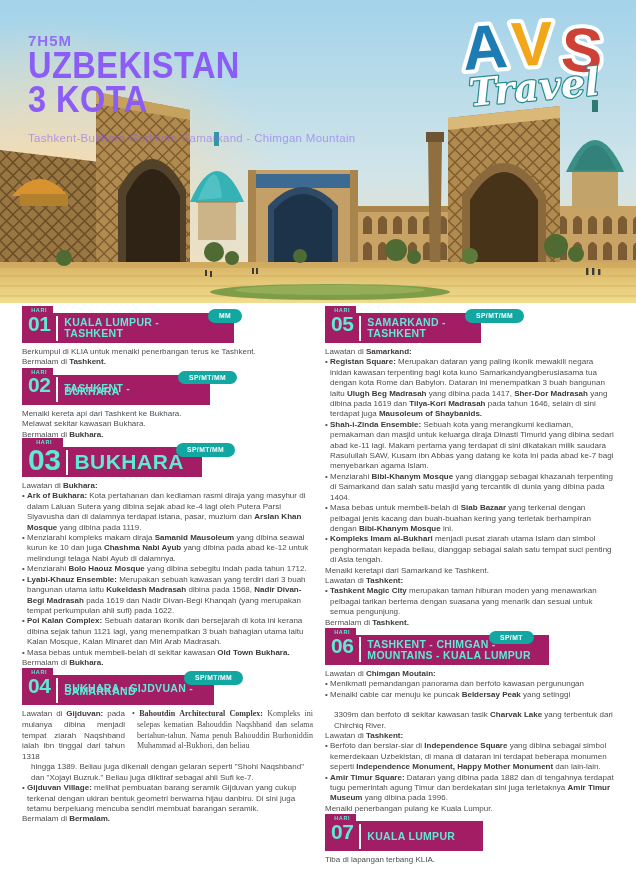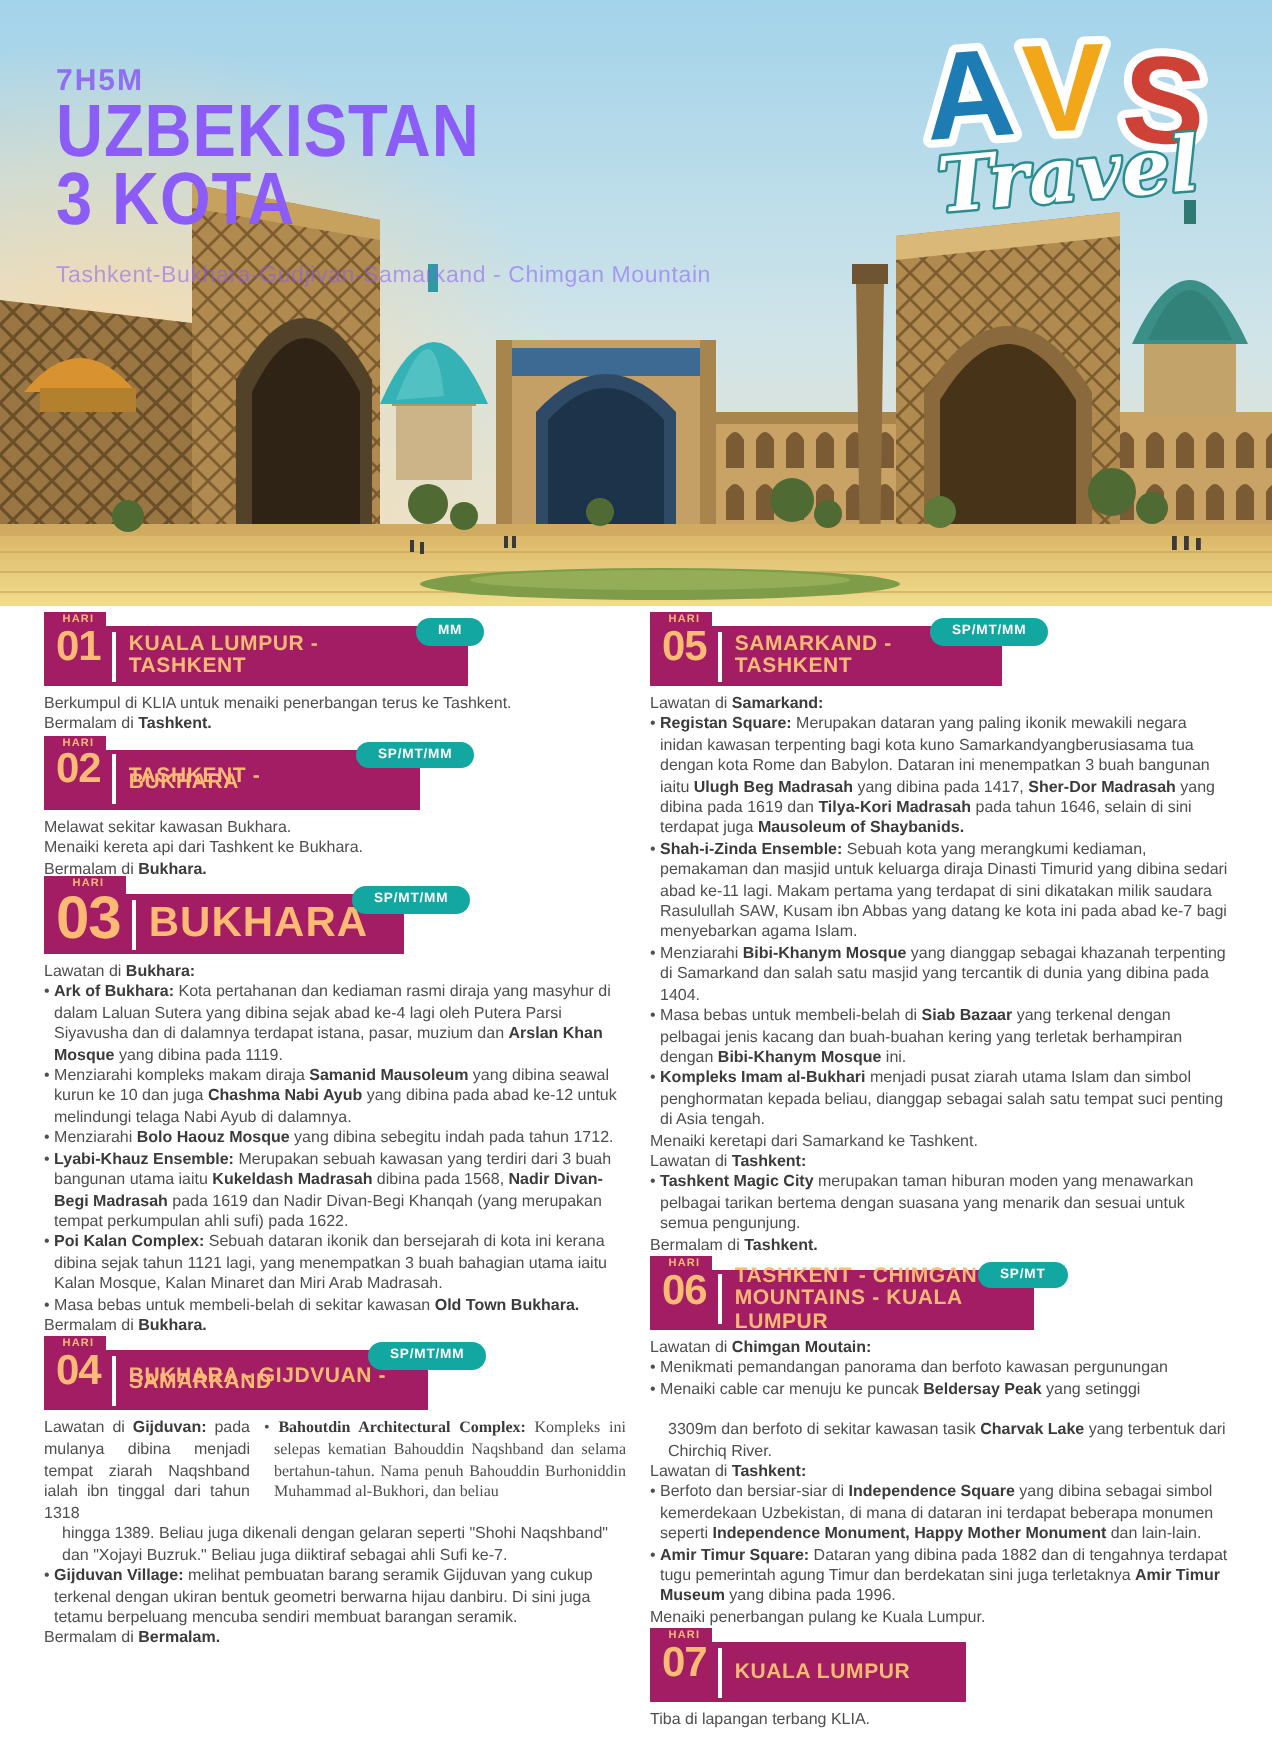--- a/index.html
+++ b/index.html
@@ -18,42 +18,42 @@
   .logo{position:absolute;top:8px;right:10px;width:170px;height:110px;}
 
   
   .columns{display:flex;gap:12px;padding:3px 20px 0 22px;}
   .col{width:292px;}
 
   
   .day{margin-bottom:6px;position:relative;}
   .day-head{position:relative;margin-top:7px;}
   .day-bar{display:flex;align-items:center;background:#A21D64;height:30px;
-           position:relative;color:#fdba74;}
+           position:relative;color:#5eead4;}
   .num-tab{height:37px;margin-top:-7px;background:#A21D64;display:flex;
            flex-direction:column;align-items:center;justify-content:flex-start;
            padding:1px 3px 0 6px;box-sizing:border-box;}
   .hari{font-size:5.5px;font-weight:bold;letter-spacing:.6px;line-height:1.2;}
   .num{font-size:21px;font-weight:bold;line-height:.95;letter-spacing:-.5px;}
   .vline{width:2px;background:#fff;height:25px;margin:0 6px 0 3px;flex:none;}
   .day-title{font-weight:bold;font-size:10.5px;line-height:1.08;letter-spacing:.3px;padding-right:8px;}
   .day-title .tl{display:block;}
   .day-bar.overlap .day-title .tl + .tl{margin-top:-0.82em;}
   .day-bar.big .num{font-size:30px;}
   .day-bar.big .num-tab{height:39px;margin-top:-9px;}
   .day-bar.big .day-title{font-size:21px;letter-spacing:.5px;}
   .badge{position:absolute;top:-4px;background:#12A7A1;color:#fff;font-size:6.8px;
          font-weight:bold;letter-spacing:.4px;padding:3px 11px 3.5px;border-radius:9px;}
   
   .day.n01 .day-bar{width:212px}.day.n01 .badge{left:186px}
   .day.n02 .day-bar{width:188px}.day.n02 .badge{left:156px}
   .day.n03 .day-bar{width:180px}.day.n03 .badge{left:154px}
   .day.n04 .day-bar{width:192px}.day.n04 .badge{left:162px}
-  .day.n05 .day-bar{width:176px}.day.n05 .badge{left:140px}
-  .day.n06 .day-bar{width:192px}.day.n06 .badge{left:164px}
+  .day.n05 .day-bar{width:156px}.day.n05 .badge{left:140px}
+  .day.n06 .day-bar{width:224px}.day.n06 .badge{left:164px}
   .day.n07 .day-bar{width:158px}
 
   
   .day-body{padding-top:4px;color:#4e4e4e;}
   .para{margin:0;font-size:8px;line-height:10.4px;}
   .para.hang{padding-left:5px;text-indent:-5px;}
   .para.ind{padding-left:9px;}
   .para.mt{margin-top:10px;}
   .b{font-weight:bold;color:#3b3b3b;}
   .twocol{display:flex;gap:7px;}
@@ -235,22 +235,22 @@
               </div>
               <div class="vline"></div>
               <div class="day-title">
                 <span class="tl">TASHKENT -</span>
                 <span class="tl">BUKHARA</span>
               </div>
             </div>
             <span class="badge">SP/MT/MM</span>
           </div>
           <div class="day-body">
+            <p class="para"><span>Menaiki kereta api dari Tashkent ke Bukhara.</span></p>
             <p class="para"><span>Melawat sekitar kawasan Bukhara.</span></p>
-            <p class="para"><span>Menaiki kereta api dari Tashkent ke Bukhara.</span></p>
             <p class="para"><span>Bermalam di </span><span class="b">Bukhara.</span></p>
           </div>
         </section>
         <section class="day n03">
           <div class="day-head">
             <div class="day-bar big">
               <div class="num-tab">
                 <div class="hari">HARI</div>
                 <div class="num">03</div>
               </div>

